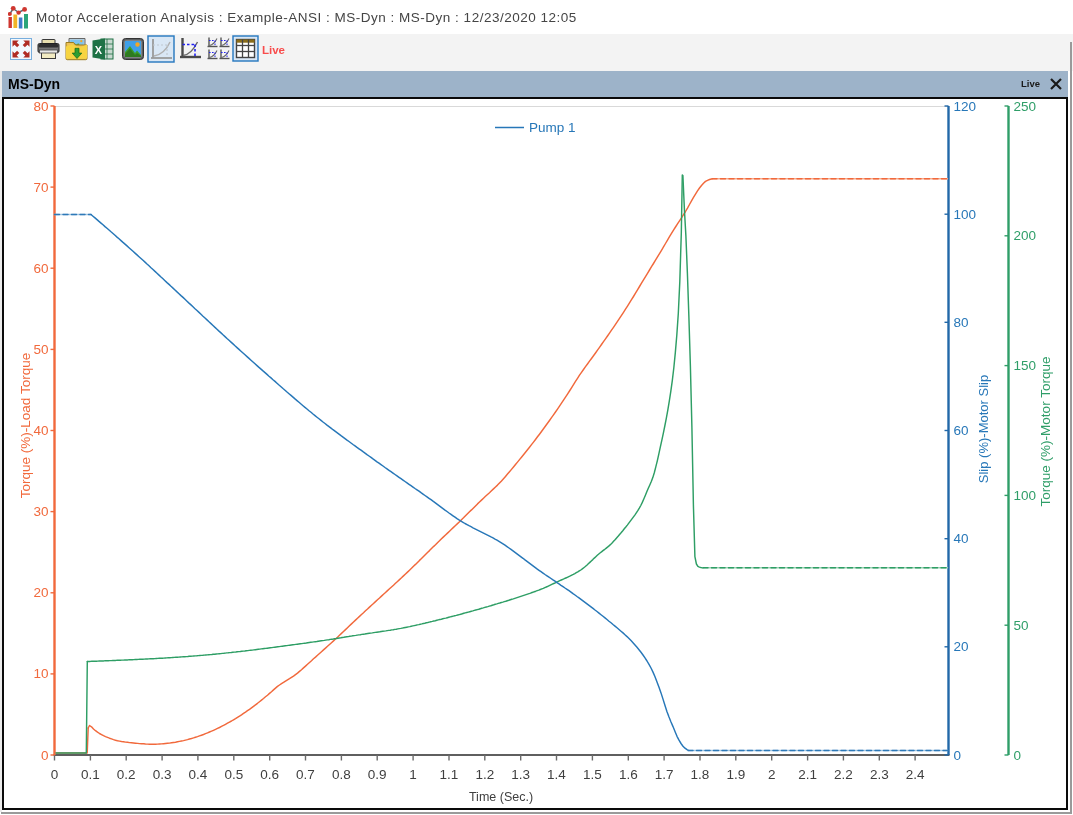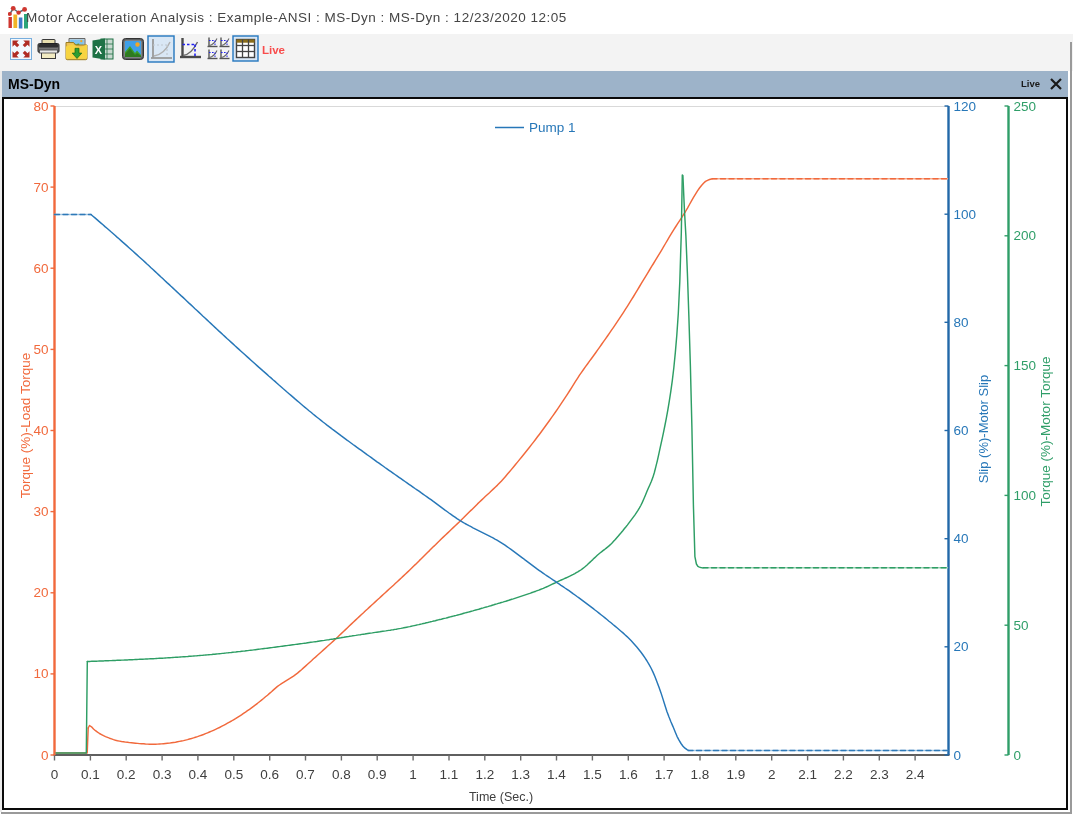--- a/index.html
+++ b/index.html
@@ -1,18 +1,18 @@
 <!DOCTYPE html>
 <html><head>
 <meta charset="utf-8">
 <style>
   html,body{margin:0;padding:0;}
   body{width:1073px;height:815px;position:relative;background:#fff;
        font-family:"Liberation Sans",sans-serif;overflow:hidden;}
-  .titletext{position:absolute;left:26px;top:10px;font-size:13.5px;color:#454545;white-space:nowrap;letter-spacing:0.5px;}
+  .titletext{position:absolute;left:36px;top:10px;font-size:13.5px;color:#454545;white-space:nowrap;letter-spacing:0.5px;}
   .toolbar{position:absolute;left:0;top:34px;width:1073px;height:37px;background:#f3f3f3;}
   .ticon{position:absolute;top:3px;}
   .livetxt{position:absolute;left:262px;top:10px;font-size:11.5px;font-weight:bold;color:#f84c4c;}
   .msbar{position:absolute;left:2px;top:71px;width:1066px;height:26px;background:#9db3c9;}
   .mstitle{position:absolute;left:6px;top:4.5px;font-size:14px;font-weight:bold;color:#000;text-align:center;}
   .mslive{position:absolute;right:28px;top:7px;font-size:9.5px;font-weight:bold;color:#1a1a1a;}
   .frame-right{position:absolute;left:1068px;top:71px;width:5px;height:741px;background:#fff;}
   .frame-bottom{position:absolute;left:0px;top:810px;width:1073px;height:5px;background:#fff;}
   .wline-r{position:absolute;left:1070px;top:42px;width:2px;height:771px;background:#9a9a9a;}
   .wline-b{position:absolute;left:1px;top:812px;width:1071px;height:2px;background:#9a9a9a;}

